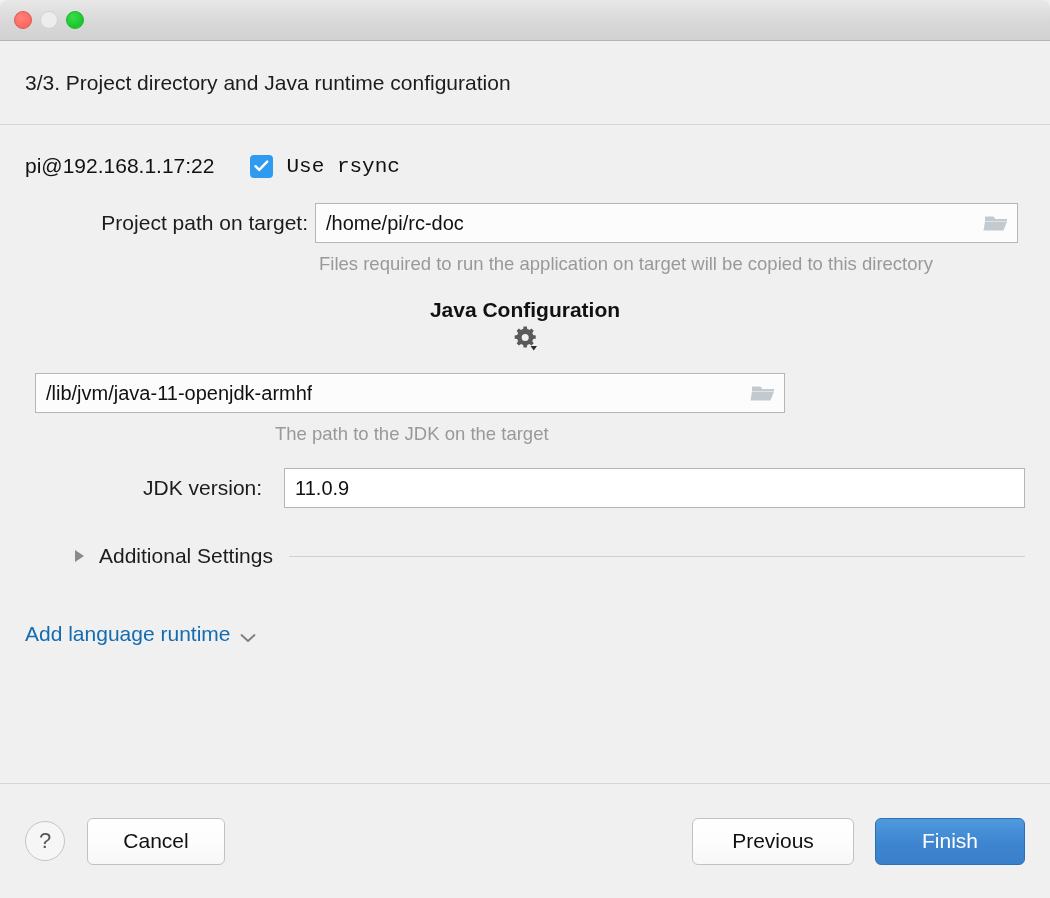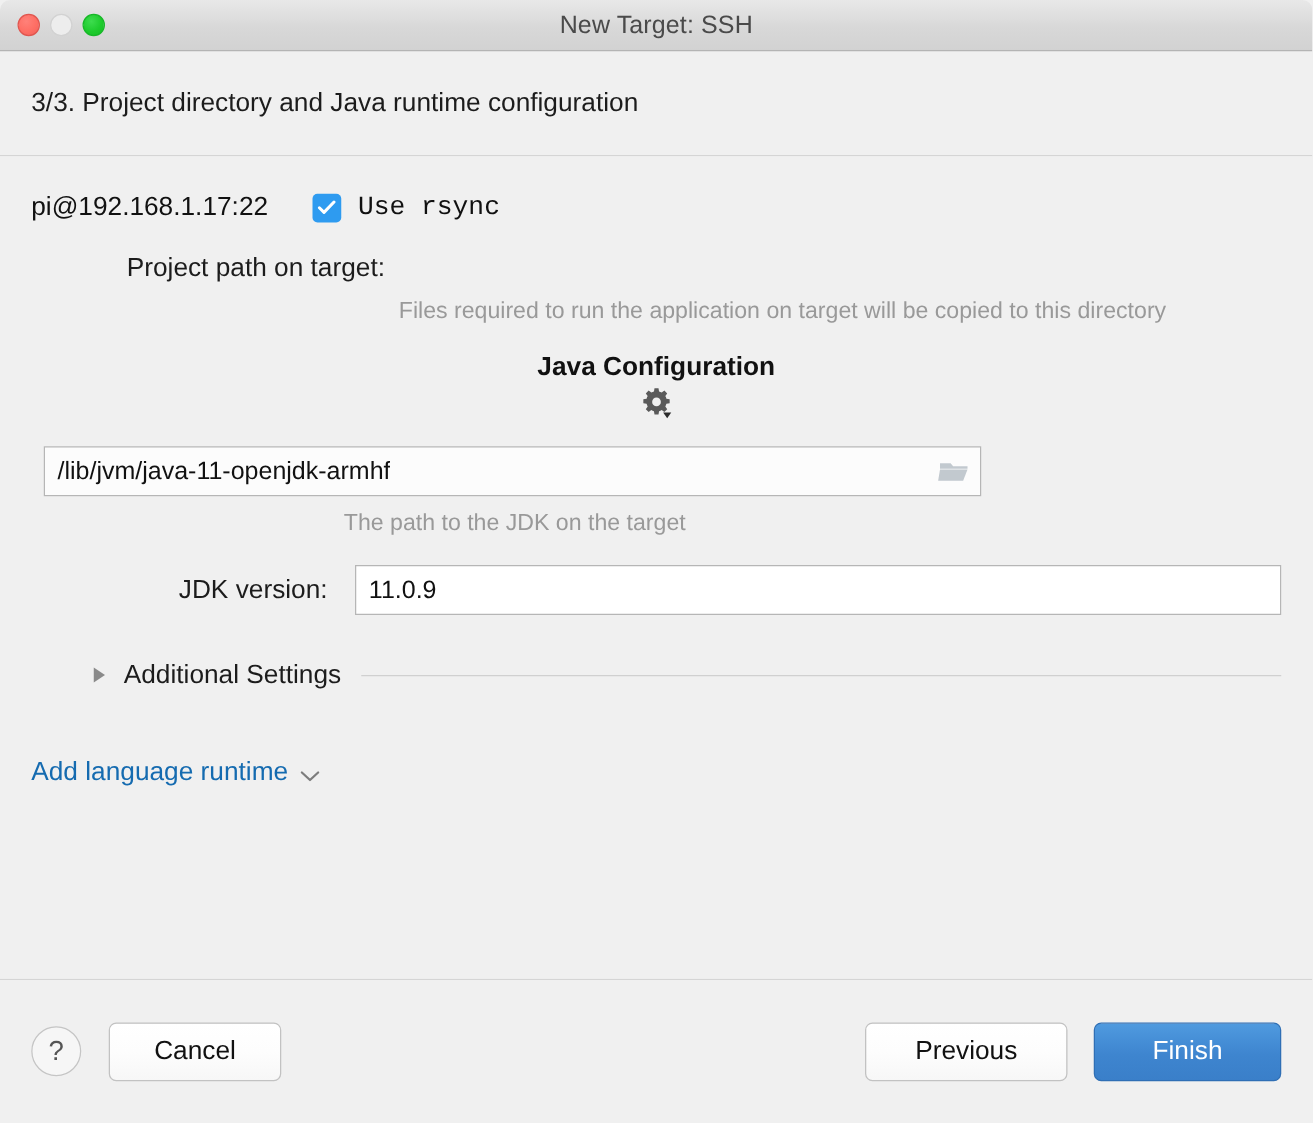--- a/index.html
+++ b/index.html
@@ -320,21 +320,20 @@
 <body>
 
 <div class="window">
 
   <div class="titlebar">
     <div class="traffic">
       <div class="light close"></div>
       <div class="light minimize"></div>
       <div class="light zoom"></div>
     </div>
-    <div class="title-text">New Target: SSH</div>
   </div>
 
   <div class="header">
     <div class="header-title">3/3. Project directory and Java runtime configuration</div>
   </div>
 
   <div class="content">
 
     <div class="conn-row">
       <div class="conn-host">pi@192.168.1.17:22</div>
@@ -343,20 +342,29 @@
           <svg width="15" height="12" viewBox="0 0 15 12" aria-hidden="true">
             <path d="M1.5 6.2 L5.2 9.9 L13.2 1.6" stroke="#ffffff" stroke-width="2.4" fill="none" stroke-linecap="round" stroke-linejoin="round"></path>
           </svg>
         </div>
         <div class="checkbox-label">Use rsync</div>
       </div>
     </div>
 
     <div class="field-row row-project">
       <div class="field-label">Project path on target:</div>
+      <div class="textfield muted">
+        <span class="value" title="/home/pi/rc-doc">/home/pi/rc-doc</span>
+        <span class="folder-icon">
+          <svg width="26" height="22" viewBox="0 0 26 22" aria-hidden="true">
+            <path d="M2 4.5 h8.5 l2 2.5 H24 v2 H2 z" fill="#c2c9cf"></path>
+            <path d="M2 9.5 H24 L20.5 18.5 H0.5 z" fill="#c2c9cf"></path>
+          </svg>
+        </span>
+      </div>
     </div>
     <div class="hint hint-project">Files required to run the application on target will be copied to this directory</div>
 
     <div class="section">
       <div class="section-title">Java Configuration</div>
       <div class="section-line"></div>
       <div class="gear-btn">
         <svg width="28" height="28" viewBox="0 0 28 28" aria-hidden="true">
           <g fill="#5a5a5a">
             <path d="M12.6 2.5 h3.2 l0.45 2.6 a7.3 7.3 0 0 1 2.1 0.87 l2.15-1.5 2.26 2.26 -1.5 2.15 a7.3 7.3 0 0 1 0.87 2.1 l2.6 0.45 v3.2 l-2.6 0.45 a7.3 7.3 0 0 1-0.87 2.1 l1.5 2.15 -2.26 2.26 -2.15-1.5 a7.3 7.3 0 0 1-2.1 0.87 l-0.45 2.6 h-3.2 l-0.45-2.6 a7.3 7.3 0 0 1-2.1-0.87 l-2.15 1.5 -2.26-2.26 1.5-2.15 a7.3 7.3 0 0 1-0.87-2.1 l-2.6-0.45 v-3.2 l2.6-0.45 a7.3 7.3 0 0 1 0.87-2.1 l-1.5-2.15 2.26-2.26 2.15 1.5 a7.3 7.3 0 0 1 2.1-0.87 z"></path>

